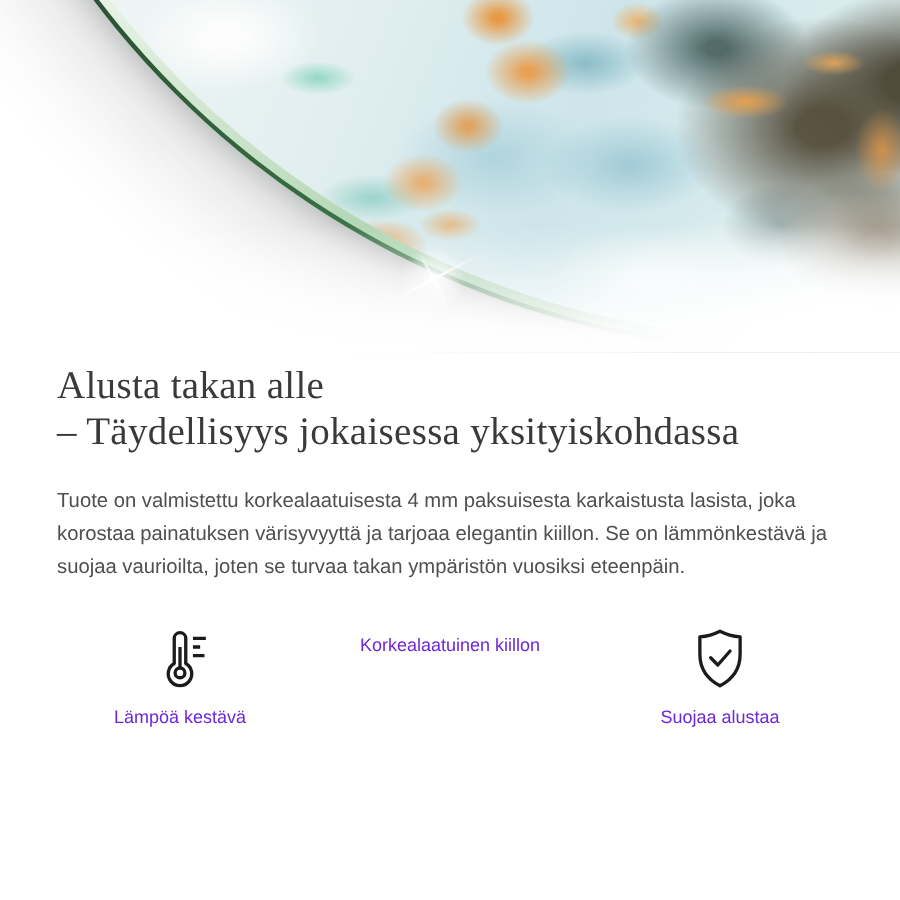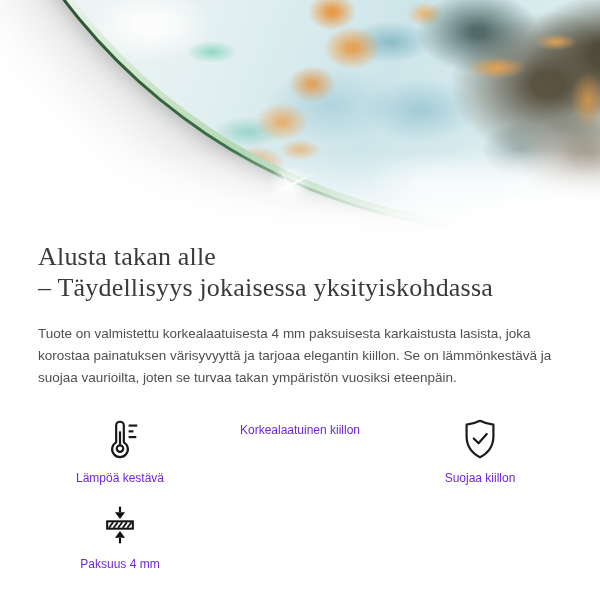--- a/index.html
+++ b/index.html
@@ -112,42 +112,21 @@
         <div class="label">Korkealaatuinen kiillon</div>
       </div>
 
       <div class="feature">
         <div class="icon-box">
           <svg width="46" height="46" viewBox="0 0 48 48" fill="none" stroke="#1b1b1b" stroke-width="2.3" stroke-linecap="round" stroke-linejoin="round">
             <path d="M24 5 C29 7.5 33 8.5 38 9 V21 C38 31.5 32.5 38.5 24 43 C15.5 38.5 10 31.5 10 21 V9 C15 8.5 19 7.5 24 5 Z"></path>
             <path d="M17.5 23.5 L22.5 28.5 L31 18.8"></path>
           </svg>
         </div>
-        <div class="label">Suojaa kiillon</div>
+        <div class="label">Suojaa alustaa</div>
       </div>
 
 
 
-      <div class="feature">
-        <div class="icon-box">
-          <svg width="44" height="44" viewBox="0 0 48 48">
-            <g stroke="#111" stroke-width="2.4" fill="none">
-              <line x1="24" y1="4" x2="24" y2="10"></line>
-              <line x1="24" y1="44" x2="24" y2="38"></line>
-            </g>
-            <path d="M18.5 10 H29.5 L24 17.5 Z" fill="#111"></path>
-            <path d="M18.5 38 H29.5 L24 30.5 Z" fill="#111"></path>
-            <rect x="10" y="20" width="28" height="8" fill="none" stroke="#111" stroke-width="2.2"></rect>
-            <g stroke="#111" stroke-width="2">
-              <line x1="12" y1="27" x2="16.5" y2="21"></line>
-              <line x1="17" y1="27" x2="21.5" y2="21"></line>
-              <line x1="22" y1="27" x2="26.5" y2="21"></line>
-              <line x1="27" y1="27" x2="31.5" y2="21"></line>
-              <line x1="32" y1="27" x2="36.5" y2="21"></line>
-            </g>
-          </svg>
-        </div>
-        <div class="label">Paksuus 4 mm</div>
-      </div>
 
     </div>
   </div>
 </div>
 
 </body></html>

